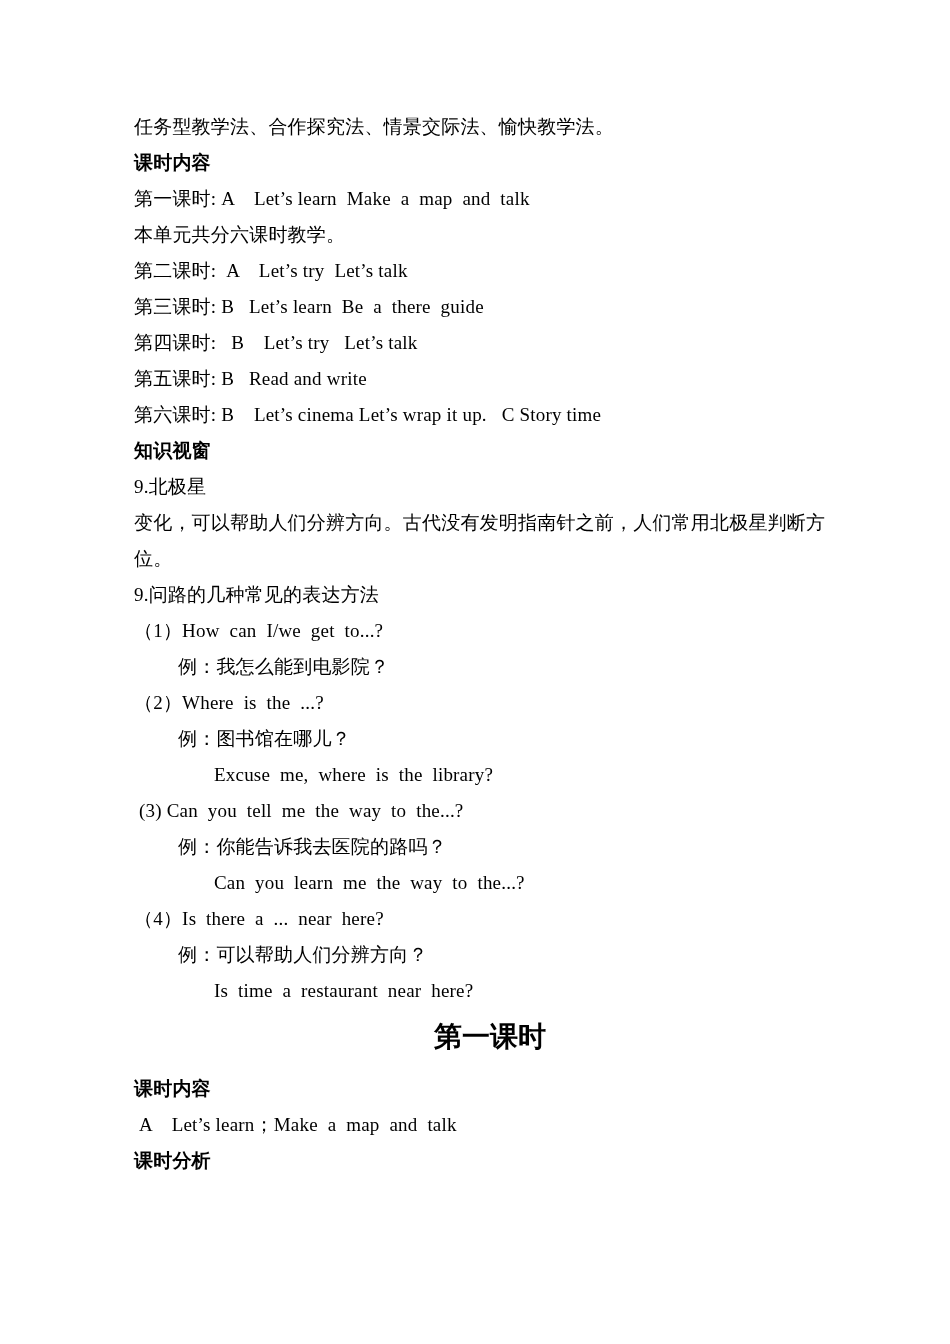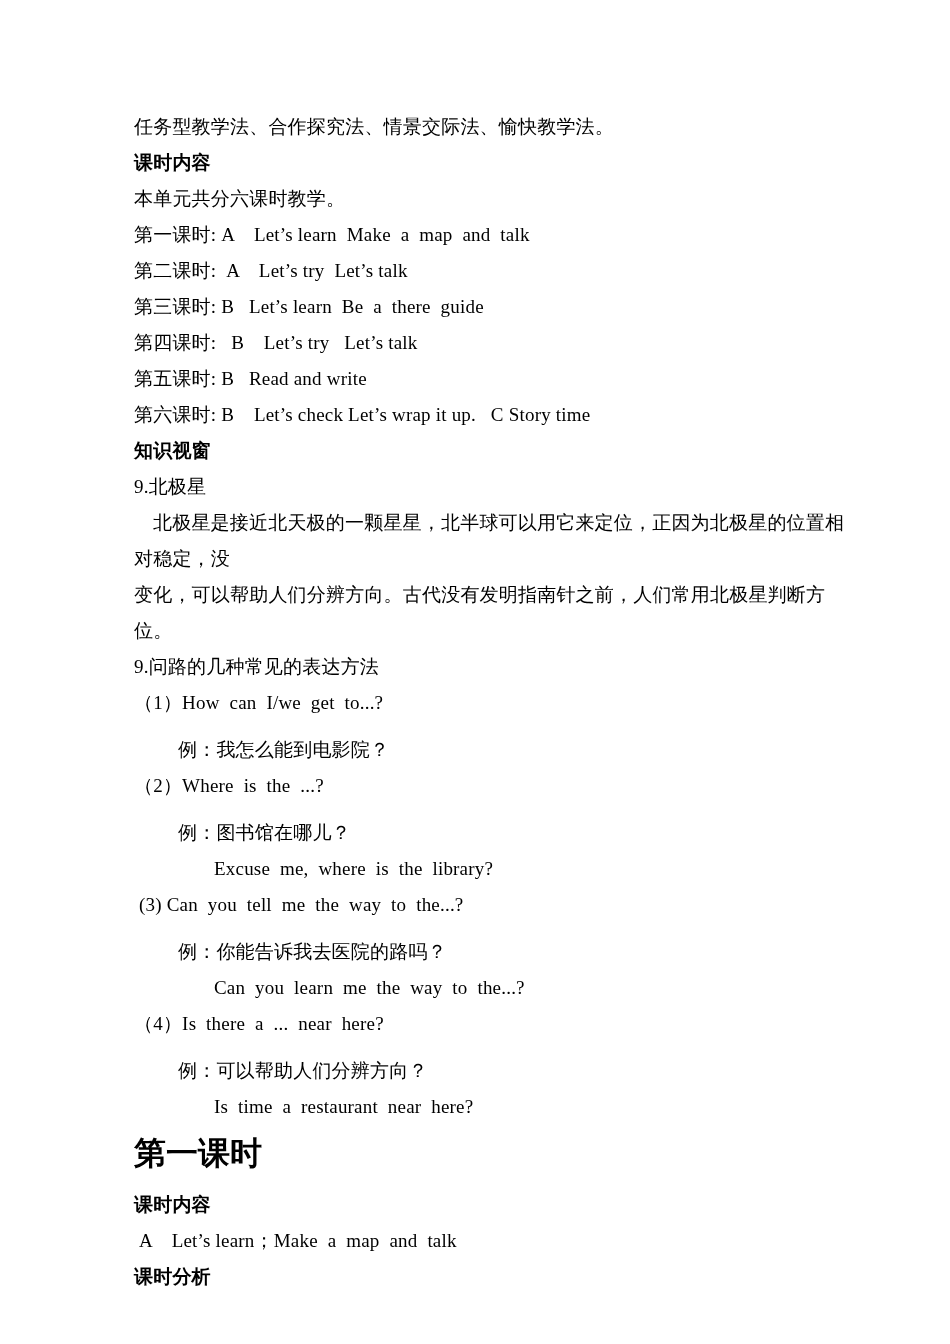--- a/index.html
+++ b/index.html
@@ -28,50 +28,49 @@
     letter-spacing: 0.2px;
   }
   .bold {
     font-weight: bold;
   }
   .indent-para {
     text-indent: 19px;
   }
   .example-cn {
     padding-left: 44px;
-    margin-top: 11px;
   }
   .example-en {
     padding-left: 80px;
   }
   .section-title {
-    font-size: 32px;
+    text-align: center;
+    font-size: 28px;
     font-weight: bold;
     line-height: 40px;
     margin: 8px 0 14px 0;
     white-space: pre-wrap;
   }
 </style>
 </head>
 <body>
 
 <div class="page">
   <div id="body-lines">
       <div class="line">任务型教学法、合作探究法、情景交际法、愉快教学法。</div>
       <div class="line bold">课时内容</div>
+      <div class="line">第一课时: A    Let’s learn  Make  a  map  and  talk</div>
       <div class="line">本单元共分六课时教学。</div>
-      <div class="line">第一课时: A    Let’s learn  Make  a  map  and  talk</div>
       <div class="line">第二课时:  A    Let’s try  Let’s talk</div>
       <div class="line">第三课时: B   Let’s learn  Be  a  there  guide</div>
       <div class="line">第四课时:   B    Let’s try   Let’s talk</div>
       <div class="line">第五课时: B   Read and write</div>
-      <div class="line">第六课时: B    Let’s check Let’s wrap it up.   C Story time</div>
+      <div class="line">第六课时: B    Let’s cinema Let’s wrap it up.   C Story time</div>
       <div class="line bold">知识视窗</div>
       <div class="line">9.北极星</div>
-      <div class="line indent-para">北极星是接近北天极的一颗星星，北半球可以用它来定位，正因为北极星的位置相对稳定，没</div>
       <div class="line">变化，可以帮助人们分辨方向。古代没有发明指南针之前，人们常用北极星判断方位。</div>
       <div class="line">9.问路的几种常见的表达方法</div>
       <div class="line">（1）How  can  I/we  get  to...?</div>
       <div class="line example-cn">例：我怎么能到电影院？</div>
       <div class="line">（2）Where  is  the  ...?</div>
       <div class="line example-cn">例：图书馆在哪儿？</div>
       <div class="line example-en">Excuse  me,  where  is  the  library?</div>
       <div class="line"> (3) Can  you  tell  me  the  way  to  the...?</div>
       <div class="line example-cn">例：你能告诉我去医院的路吗？</div>
       <div class="line example-en">Can  you  learn  me  the  way  to  the...?</div>

